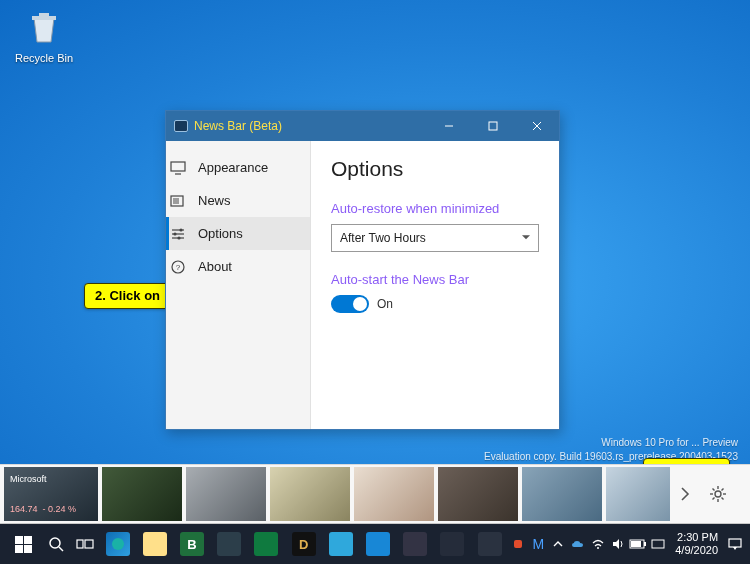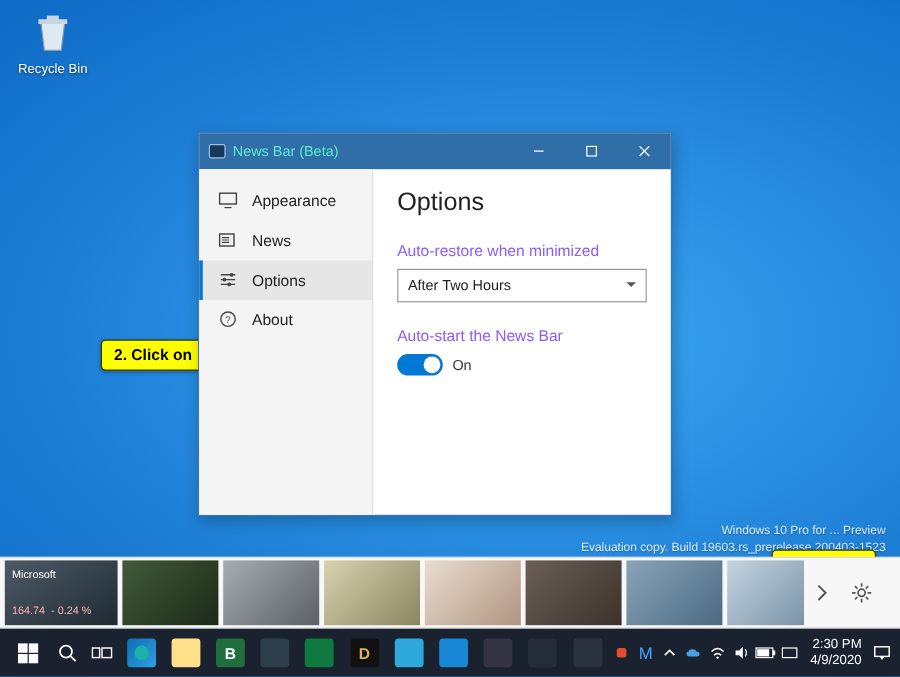--- a/index.html
+++ b/index.html
@@ -22,27 +22,27 @@
   .callout { position:absolute; background:#ffff00; border:1px solid #3a3a00; border-radius:4px; padding:4px 10px 5px; font-size:13px; font-weight:700; color:#000; box-shadow:0 1px 3px rgba(0,0,0,.25); white-space:nowrap;margin-left:32px; }
   .c1 { right:20px; bottom:80px; }
   .c1::after { content:""; position:absolute; right:20px; bottom:-18px; width:2px; height:18px; background:#3a3a00; }
   .c2 { left:52px; top:283px; }
   .c2::after { content:""; position:absolute; right:-18px; top:50%; width:18px; height:2px; background:#3a3a00; }
   .c3 { left:358px; top:346px; }
   .c3::before { content:""; position:absolute; left:18px; top:-16px; width:2px; height:16px; background:#3a3a00; }
 
   
   .window { position:absolute; left:165px; top:110px; width:395px; height:320px; background:#fff; border:1px solid #3b78b3; box-shadow:2px 4px 12px rgba(0,0,0,.25); }
-  .titlebar { height:30px; background:#2f6ea6; display:flex; align-items:center; padding:0 0 0 8px; color:#5eead4; }
+  .titlebar { height:30px; background:#2f6ea6; display:flex; align-items:center; padding:0 0 0 8px; color:#fde047; }
   .titlebar .tb-icon { width:14px; height:12px; background:#16385a; border:1px solid #9bc0e0; margin-right:6px; border-radius:2px; }
   .titlebar .title { font-size:12px; flex:1; }
   .tb-btn { width:44px; height:30px; display:flex; align-items:center; justify-content:center; color:#fff; }
   .win-body { display:flex; height:calc(100% - 30px); }
   .sidebar { width:145px; background:#f4f4f4; border-right:1px solid #e1e1e1; padding:10px 0; }
-  .sb-item { display:flex; gap:12px; padding:9px 16px; font-size:13px; color:#222; cursor:pointer; }
+  .sb-item { display:flex; align-items:center; gap:12px; padding:9px 4px; font-size:13px; color:#222; cursor:pointer; }
   .sb-item.selected { background:#e6e6e6; position:relative; }
   .sb-item.selected::before { content:""; position:absolute; left:0; top:0; bottom:0; width:3px; background:#0078d4; }
   .sb-icon { width:16px; height:14px; display:flex; align-items:center; justify-content:center; }
   .content { flex:1; padding:16px 20px; }
   .content h2 { font-size:21px; font-weight:400; color:#222; margin-bottom:20px; }
   .ctrl-label { font-size:13px; color:#8b5cf6; margin-bottom:8px; }
   .dropdown { width:100%; height:28px; border:1px solid #999; background:#fff; padding:0 22px 0 8px; font-size:12px; text-align:left; position:relative; display:flex; align-items:center; color:#222; }
   .dropdown::after { content:""; position:absolute; right:8px; top:50%; transform:translateY(-35%); border:4px solid transparent; border-top-color:#555; }
   .spacer { height:20px; }
   .toggle-row { display:flex; align-items:center; gap:8px; }

